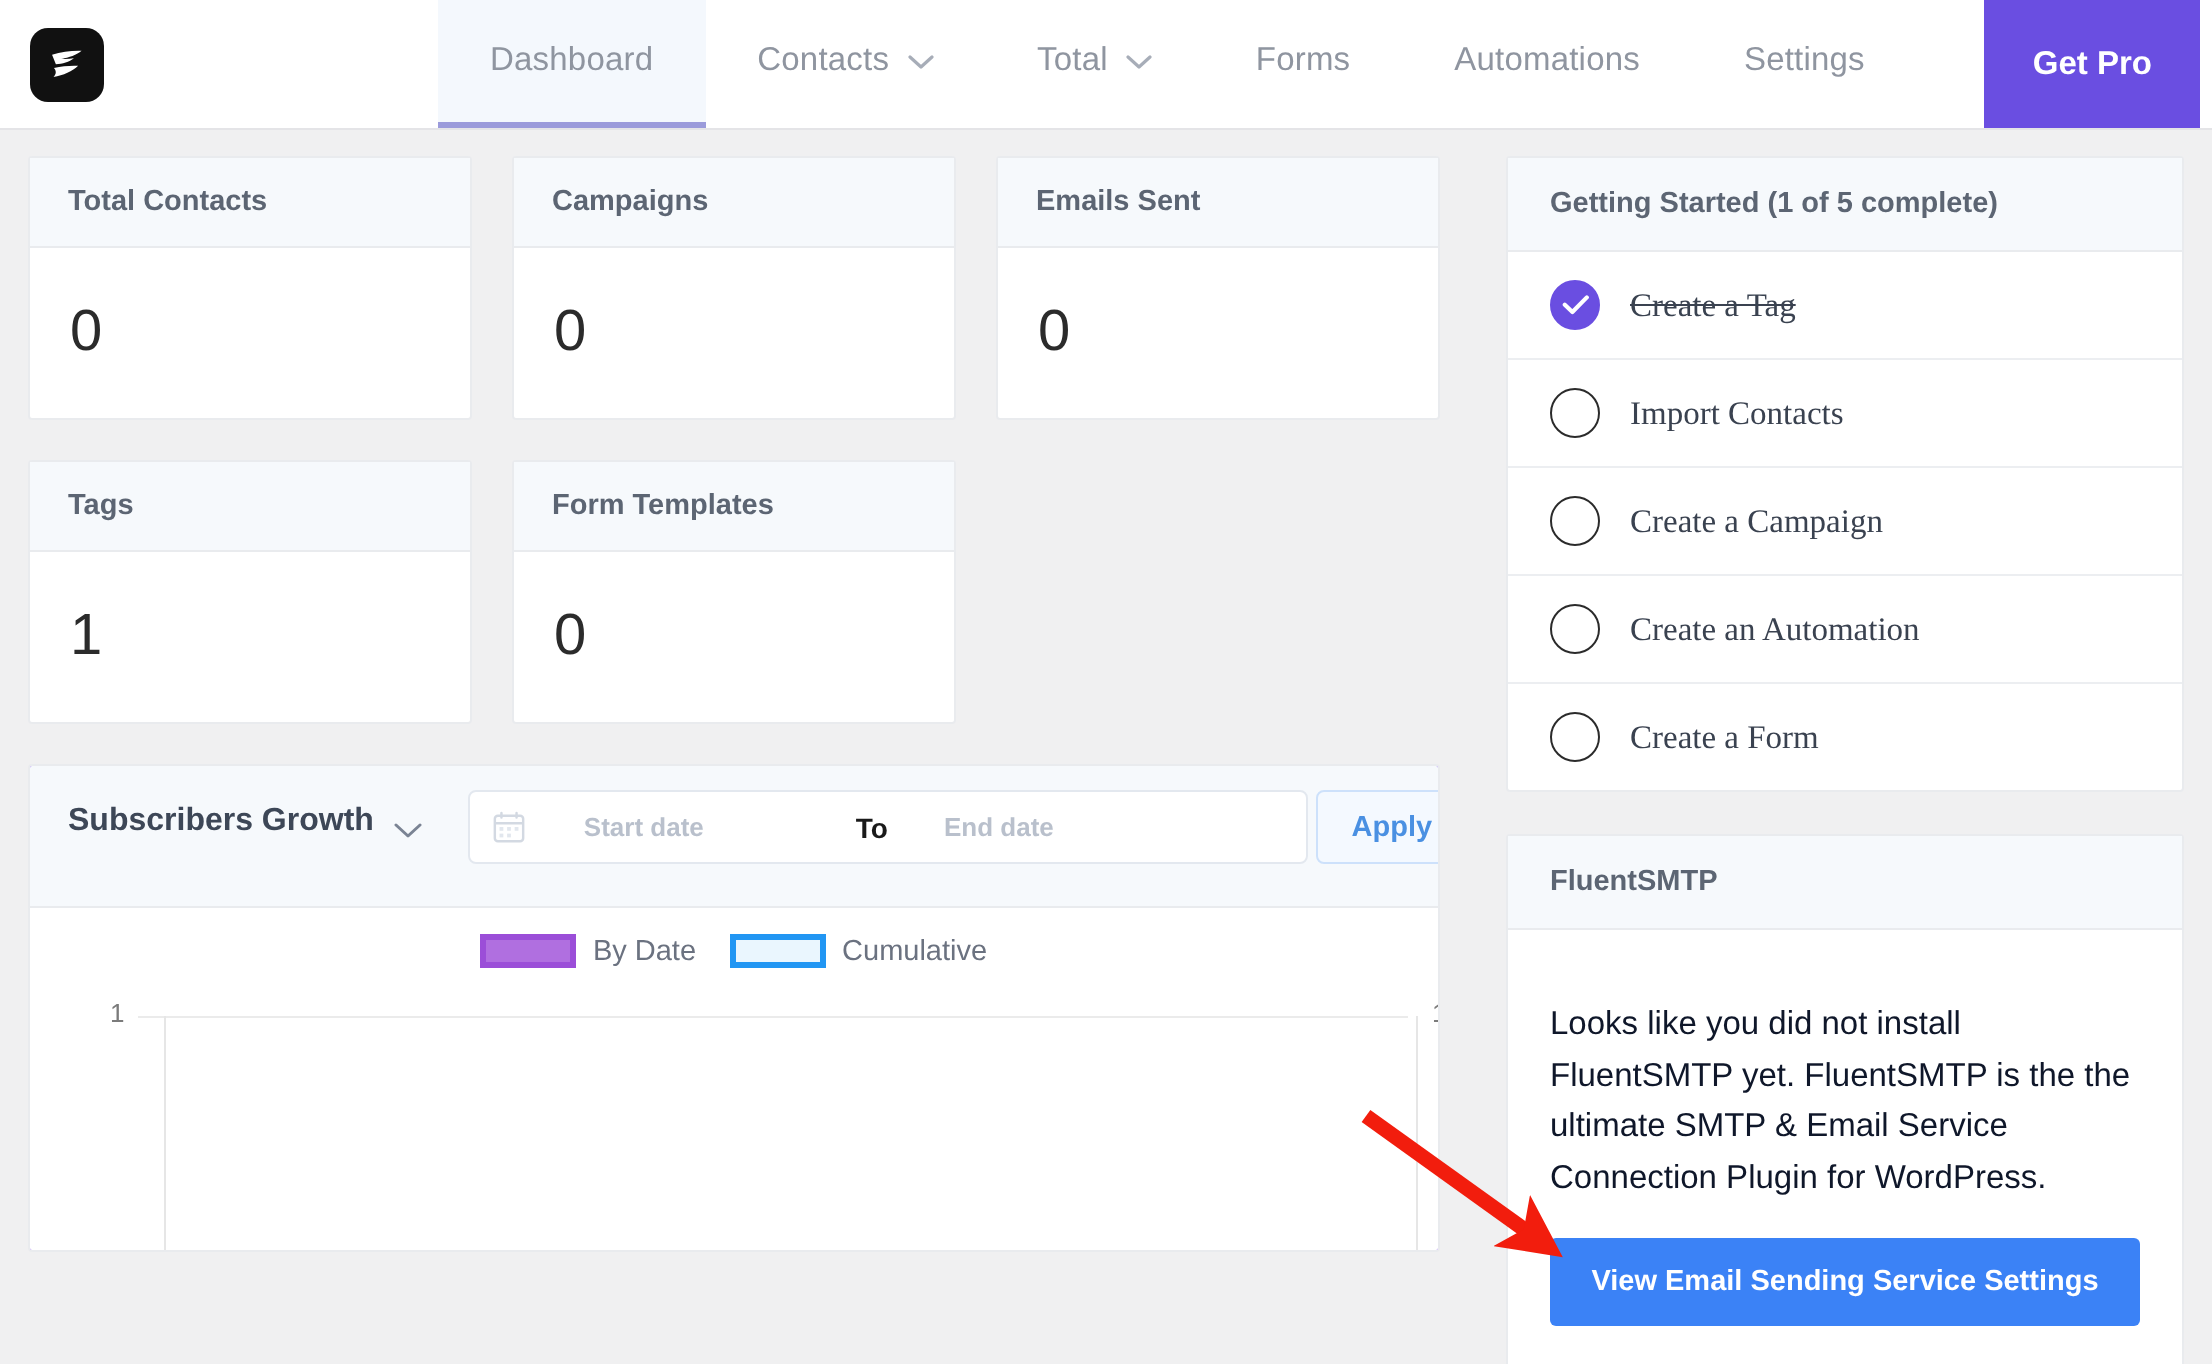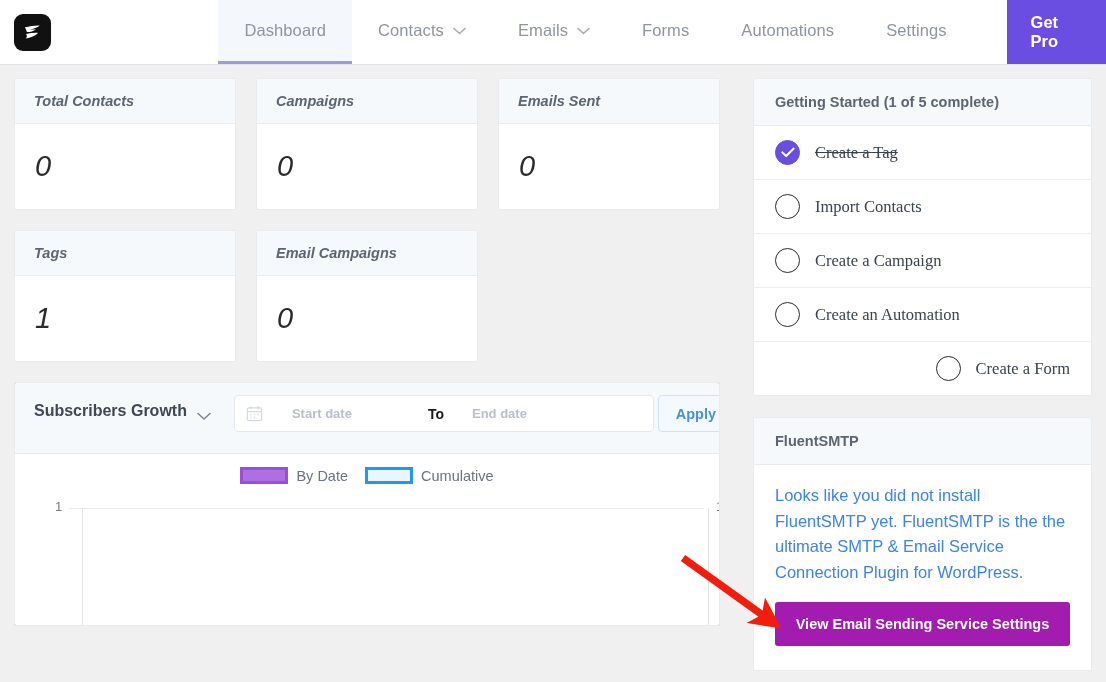--- a/index.html
+++ b/index.html
@@ -55,21 +55,20 @@
   .content { display: flex; padding: 13px 14px 0 14px; gap: 33px; }
   .col-left { width: 706px; }
   .col-right { width: 339px; }
 
   
   .stat-row { display: flex; gap: 20px; margin-bottom: 20px; }
   .card {
     background: #ffffff;
     border: 1px solid #e9ebee;
     border-radius: 2px;
-    font-style: italic;
   }
   .card-head {
     background: #f6f9fc;
     border-bottom: 1px solid #e9ebee;
     padding: 14px 19px;
     font-size: 14.5px; font-weight: bold; color: #5c6573;
   }
   .stat-card { width: 222px; }
   .stat-body {
     height: 85px; display: flex; align-items: center;
@@ -168,39 +167,40 @@
     border-bottom: 1px solid #e9ebee;
     padding: 15px 21px;
     font-size: 14.5px; font-weight: bold; color: #5c6573;
   }
   .task {
     display: flex; align-items: center; gap: 15px;
     padding: 14px 21px;
     border-bottom: 1px solid #eceef1;
     cursor: pointer;
   }
-  .task:last-child { border-bottom: none; justify-content: flex-end; }
+  .task:last-child { border-bottom: none; }
   .task-label { font-size: 16.5px; color: #3a4250; font-family: Liberation Serif, serif; }
   .task.done .task-label { text-decoration: line-through; }
   .circle {
     width: 25px; height: 25px; border-radius: 50%;
     border: 1.6px solid #2b2b2b; flex: 0 0 auto;
   }
   .circle.checked {
     background: #6a4ee1; border-color: #6a4ee1;
     display: flex; align-items: center; justify-content: center;
   }
   .smtp-body { padding: 18px 21px 24px 21px; }
   .smtp-text {
-    font-size: 16.5px; color: #3b82f6; line-height: 1.55;
+    font-size: 16.5px; color: #0f172a; line-height: 1.55;
     margin-bottom: 17px;
+    margin-top: 17px;
   }
   .smtp-btn {
     display: block; width: 100%;
-    background: #a21caf; color: #ffffff;
+    background: #3b82f6; color: #ffffff;
     border: none; border-radius: 3px;
     padding: 14px 10px;
     font-size: 14.5px; font-weight: bold;
     font-family: "Liberation Sans", sans-serif;
     cursor: pointer;
   }
 
   
   .arrow-overlay {
     position: absolute; left: 0; top: 0;
@@ -229,21 +229,21 @@
       </div>
       <div class="nav-item">
         <span>Contacts</span>
         <span class="caret">
           <svg width="13" height="8" viewBox="0 0 13 8">
               <path d="M1 1.5 L6.5 6.5 L12 1.5" fill="none" stroke="#a7adb8" stroke-width="1.6" stroke-linecap="round" stroke-linejoin="round"></path>
             </svg>
         </span>
       </div>
       <div class="nav-item">
-        <span>Emails</span>
+        <span>Total</span>
         <span class="caret">
           <svg width="13" height="8" viewBox="0 0 13 8">
               <path d="M1 1.5 L6.5 6.5 L12 1.5" fill="none" stroke="#a7adb8" stroke-width="1.6" stroke-linecap="round" stroke-linejoin="round"></path>
             </svg>
         </span>
       </div>
       <div class="nav-item">
         <span>Forms</span>
       </div>
       <div class="nav-item">
@@ -276,21 +276,21 @@
           <div class="stat-body">0</div>
         </div>
       </div>
 
       <div class="stat-row">
         <div class="card stat-card">
           <div class="card-head">Tags</div>
           <div class="stat-body">1</div>
         </div>
         <div class="card stat-card">
-          <div class="card-head">Email Campaigns</div>
+          <div class="card-head">Form Templates</div>
           <div class="stat-body">0</div>
         </div>
       </div>
 
       <div class="growth">
         <div class="growth-head">
           <div class="growth-title">Subscribers Growth</div>
           <div class="growth-caret">
             <svg width="14" height="9" viewBox="0 0 14 9">
                 <path d="M1 1.5 L7 7 L13 1.5" fill="none" stroke="#7b8494" stroke-width="1.5" stroke-linecap="round" stroke-linejoin="round"></path>

